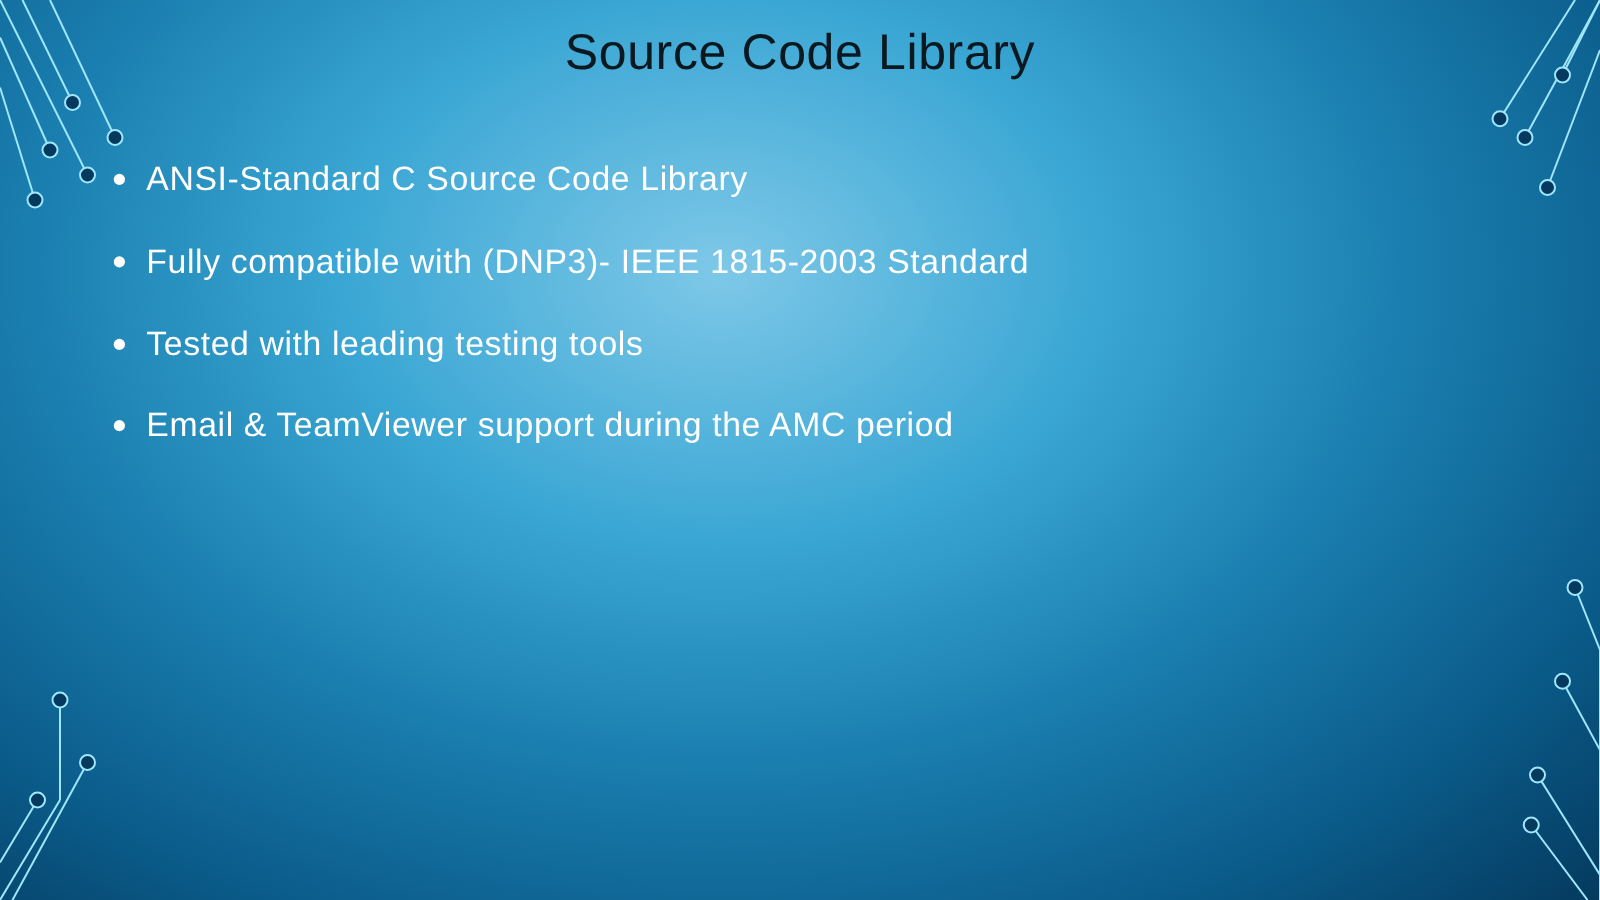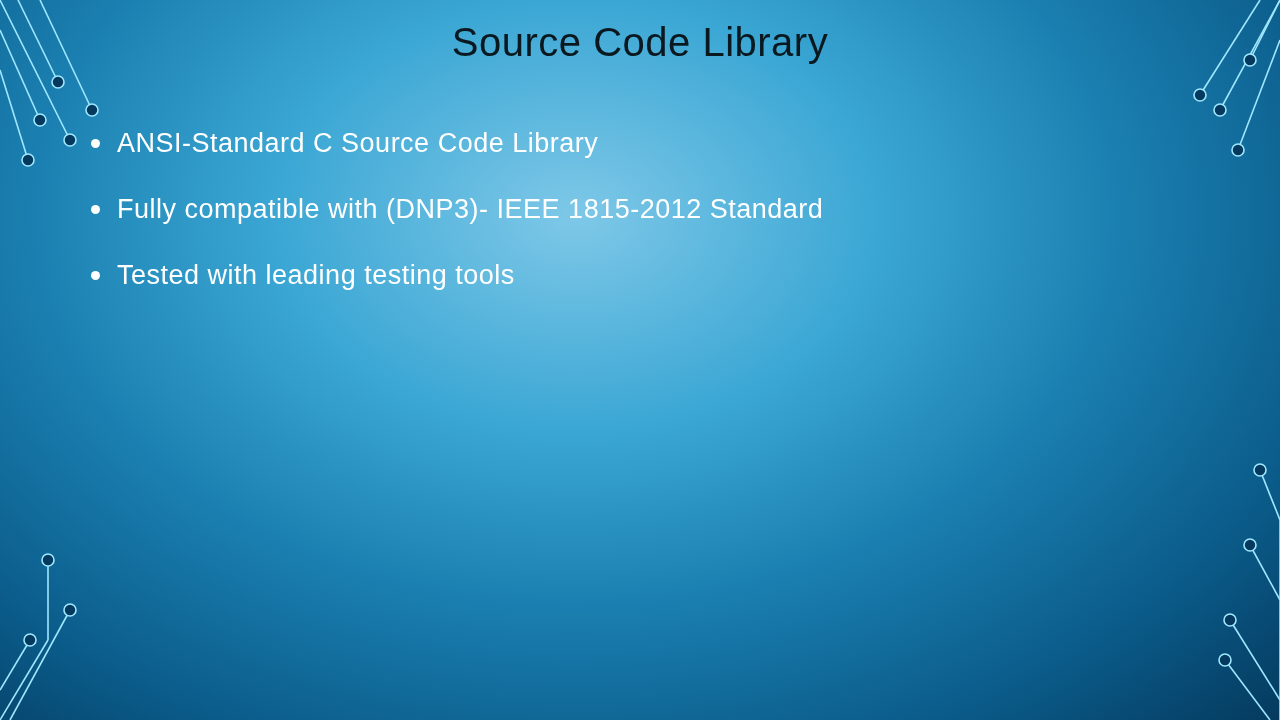--- a/index.html
+++ b/index.html
@@ -116,16 +116,17 @@
     <line x1="150" y1="700" x2="100" y2="620"></line>
       <circle class="node" cx="100" cy="620" r="6"></circle>
     <line x1="140" y1="720" x2="95" y2="660"></line>
       <circle class="node" cx="95" cy="660" r="6"></circle>
   </svg>
 
   <h1 class="title">Source Code Library</h1>
 
   <ul class="bullets">
     <li>ANSI-Standard C Source Code Library</li>
-    <li>Fully compatible with (DNP3)- IEEE 1815-2012 Standard</li>
+    <li>Fully compatible with (DNP3)- IEEE 1815-2003 Standard</li>
     <li>Tested with leading testing tools</li>
+    <li>Email &amp; TeamViewer support during the AMC period</li>
   </ul>
 </div>
 
 </body></html>

